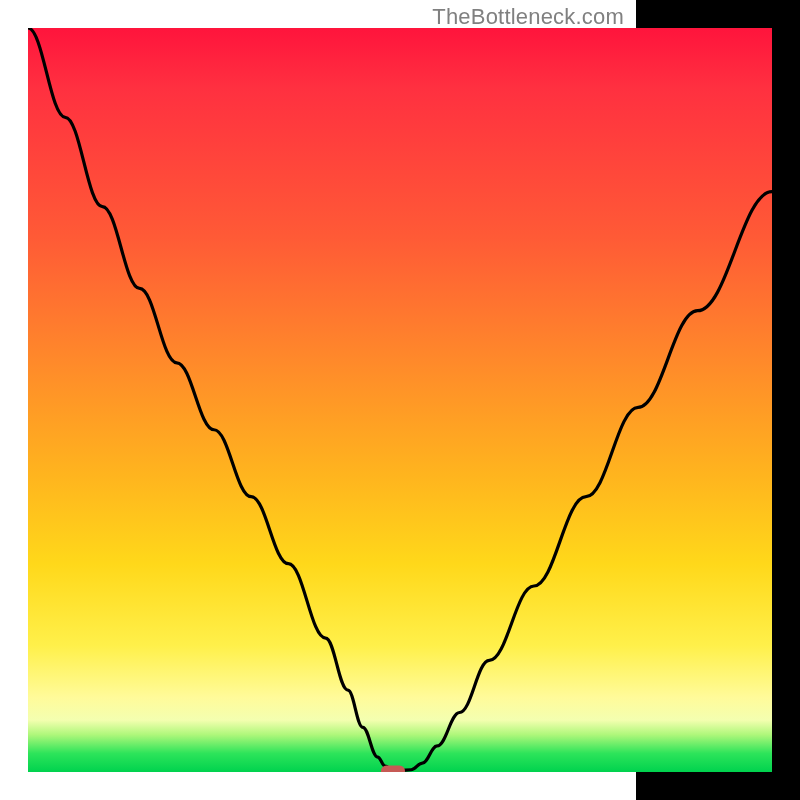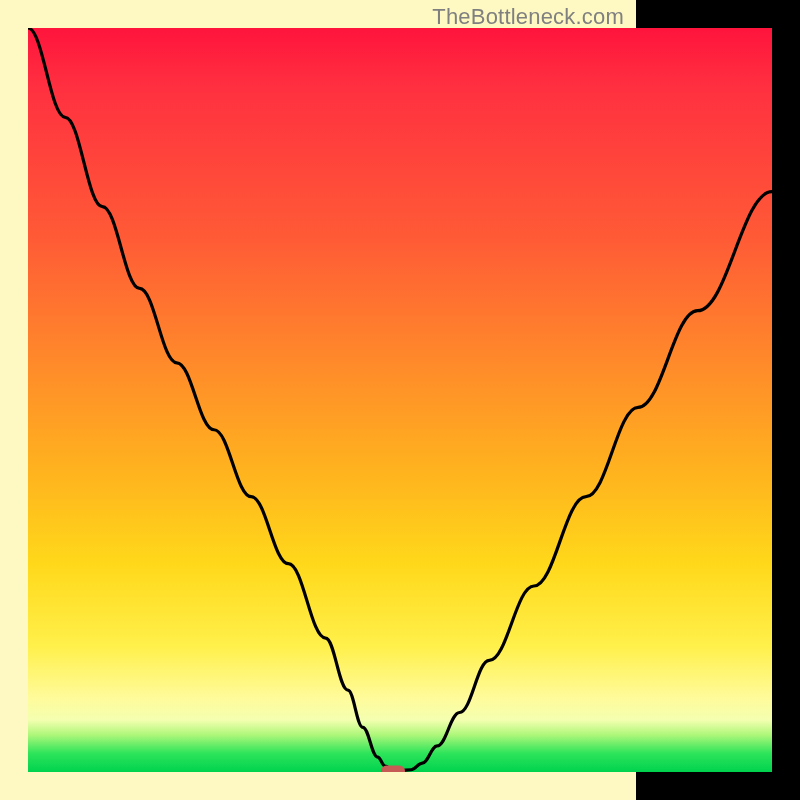--- a/index.html
+++ b/index.html
@@ -8,21 +8,21 @@
     width: 800px;
     height: 800px;
     background: #000;
     font-family: Arial, Helvetica, sans-serif;
     overflow: hidden;
   }
   .frame {
     position: relative;
     width: 636px;
     height: 800px;
-    background: #fef9c3;
+    background: #ffffff;
   }
   .watermark {
     position: absolute;
     top: 4px;
     right: 12px;
     color: #808080;
     font-size: 22px;
     font-weight: 500;
     letter-spacing: 0.2px;
     z-index: 5;

